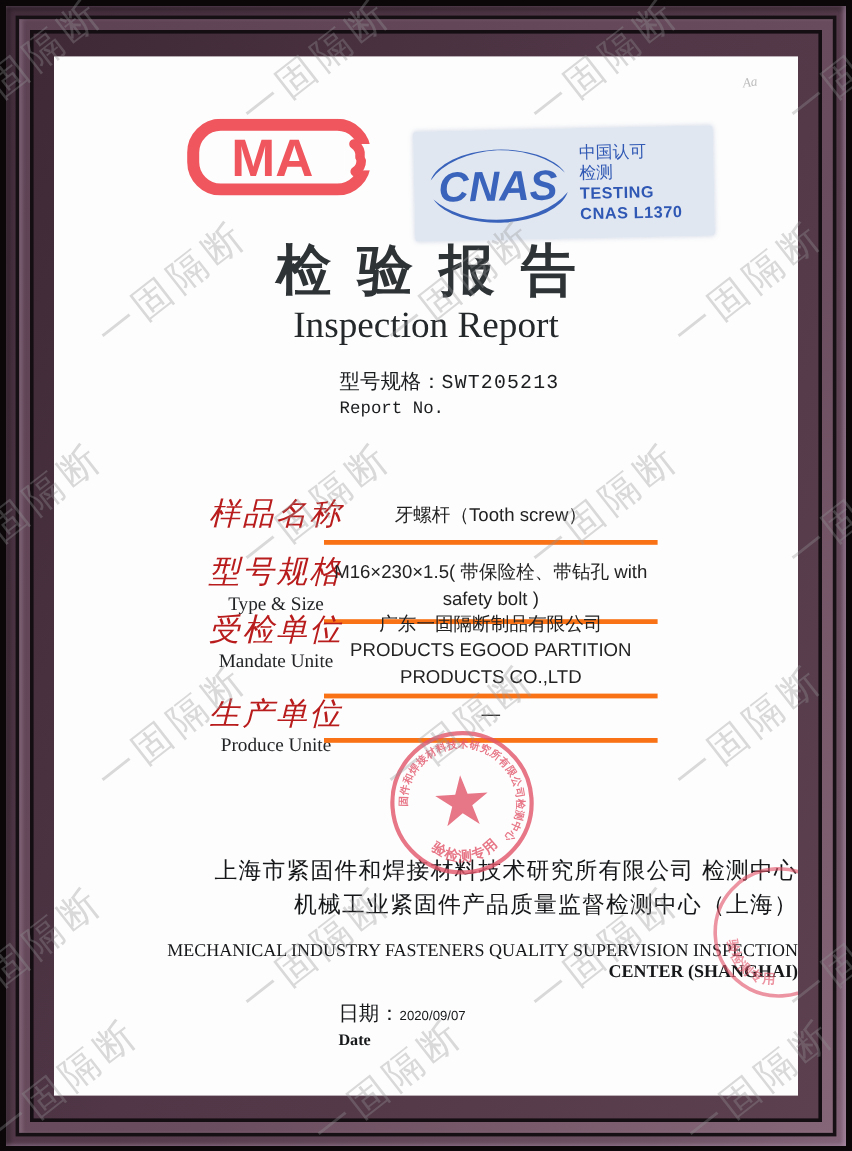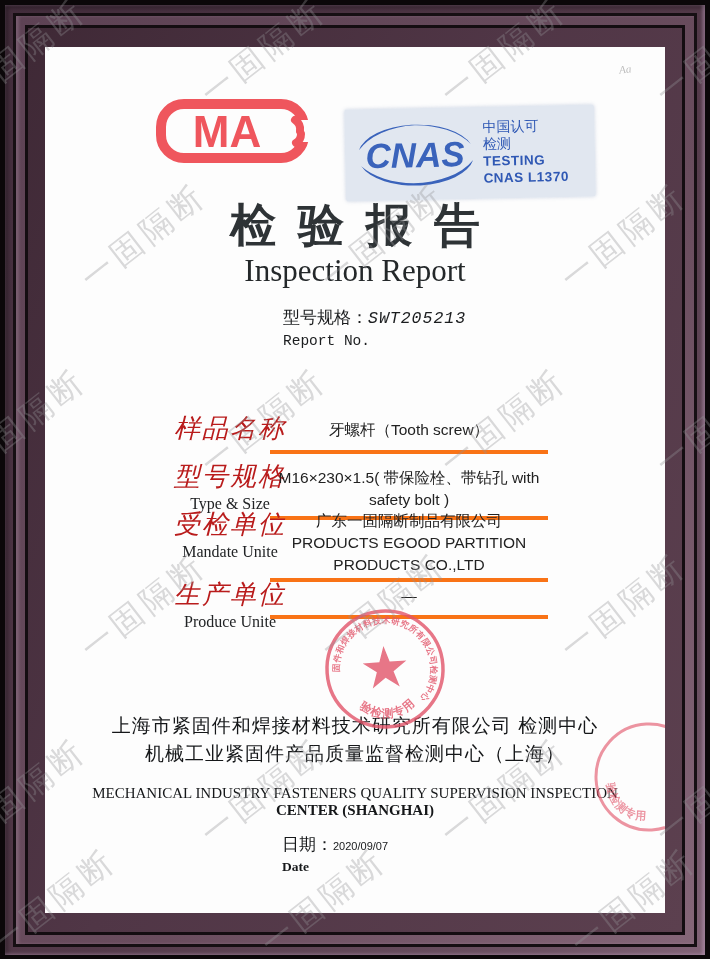--- a/index.html
+++ b/index.html
@@ -46,39 +46,39 @@
   .cnas-en { font-size:13.5px; font-weight:700; letter-spacing:.5px; }
 
   
   .title-cn { position:absolute; top:148px; left:0; right:0; text-align:center;
               font-size:46px; font-weight:700; color:#2e3336; }
   .title-cn span { letter-spacing:22px; margin-right:-22px; }
   .title-en { position:absolute; top:206px; left:0; right:0; text-align:center;
               font-family:"Liberation Serif",serif; font-size:31px; color:#24282a; }
 
   .report-no { position:absolute; top:259px; left:238px; font-size:17px; color:#1b1d1f; }
-  .report-no .num { font-family:"Liberation Mono",monospace; font-size:16.5px; letter-spacing:1px;font-style:italic; }
+  .report-no .num { font-family:"Liberation Mono",monospace; font-size:16.5px; letter-spacing:1px; }
   .report-no .en { font-family:"Liberation Mono",monospace; font-size:14.5px; margin-top:4px; }
 
   
   .f-label { position:absolute; left:100px; width:170px; text-align:center; }
   .f-label .cn { font-size:26px; letter-spacing:2px; color:#b91c1c; font-weight:500;font-style:italic; }
   .f-label .en { font-family:"Liberation Serif",serif; font-size:16px; color:#212325; margin-top:1px; }
   .f-value { position:absolute; left:225px; width:278px; text-align:center;
              border-bottom:4px solid #f97316; font-size:15.5px; color:#222; }
   .f-value .vline { line-height:22px; }
 
   
   .stamp-main { position:absolute; left:276px; top:558px; width:128px; height:128px;
                 opacity:.8; z-index:30; transform:rotate(-4deg); }
   .stamp-side { position:absolute; left:546px; top:672px; width:116px; height:116px;
                 opacity:.62; z-index:30; transform:rotate(42deg); }
 
   
-  .footer { position:absolute; left:0; right:0; top:666px; text-align:center; color:#151719; }
+  .footer { position:absolute; left:0; right:0; top:666px; text-align:right; color:#151719; }
   .ft-cn1 { font-size:19px; letter-spacing:1px; }
   .ft-en1 { font-family:"Liberation Serif",serif; font-weight:700; font-size:15px; margin-top:3px; }
   .ft-cn2 { font-size:19px; letter-spacing:1px; margin-top:2px; }
   .ft-en2 { font-family:"Liberation Serif",serif; font-weight:400; font-size:15px; margin-top:18px; }
   .ft-en3 { font-family:"Liberation Serif",serif; font-weight:700; font-size:15px; }
 
   .date-block { position:absolute; left:237px; top:786px; font-size:17px; color:#17191b; }
   .date-block .num { font-family:Liberation Sans, sans-serif; font-size:11px;margin-top:36px; }
   .date-block .en { font-family:"Liberation Serif",serif; font-weight:700; font-size:13.5px; margin-top:3px; }
 </style>

